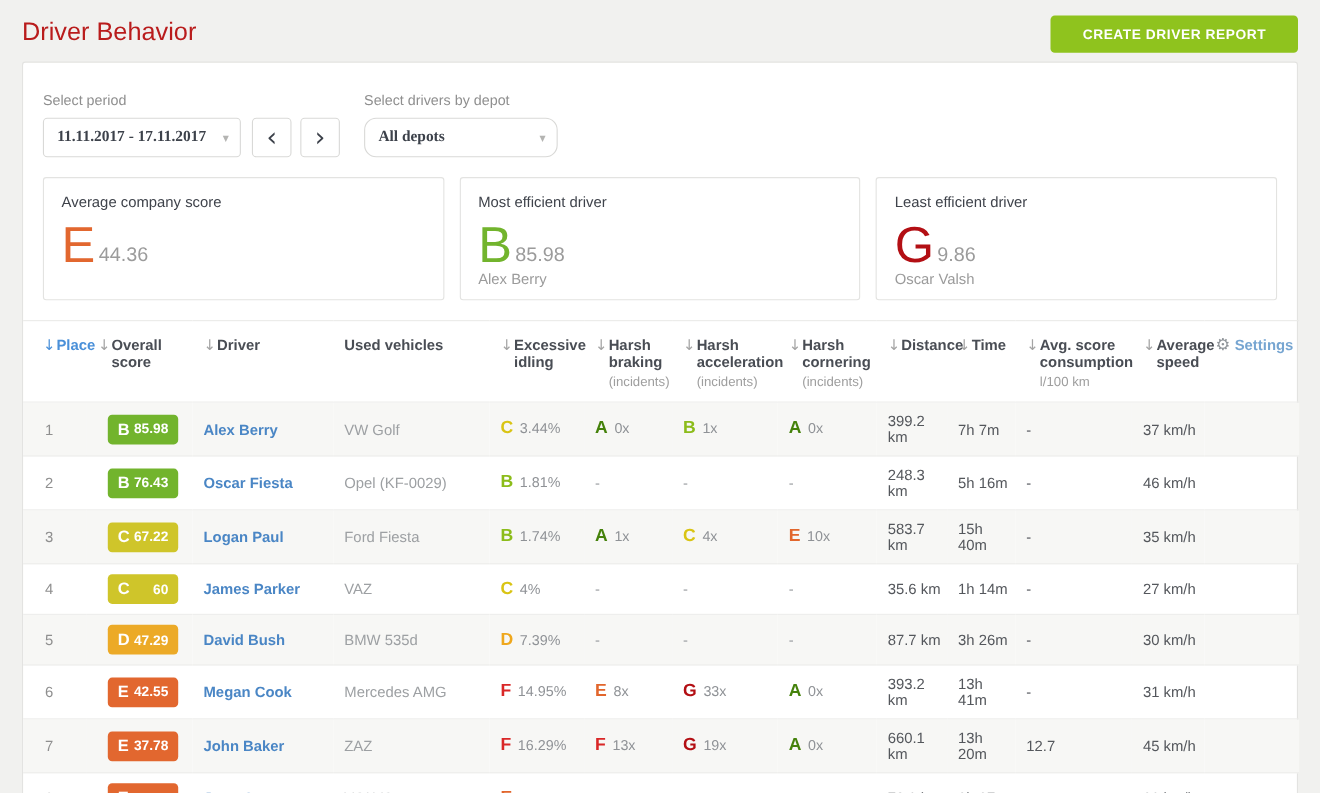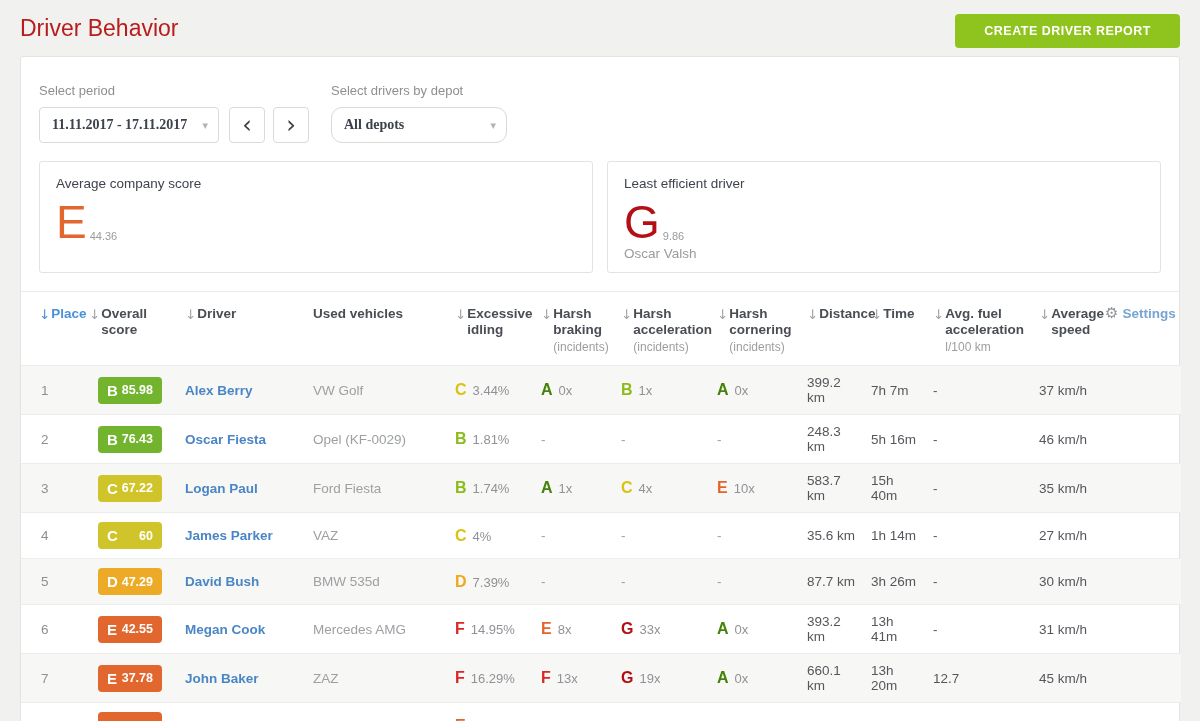--- a/index.html
+++ b/index.html
@@ -55,21 +55,21 @@
   .search-icon { position:absolute; right:9px; top:8px; }
   
   .cards { display:flex; gap:14px; padding:18px 18px 18px; }
   .card {
     flex:1; border:1px solid #e3e3e1; border-radius:3px;
     padding:14px 16px 12px; height:112px; position:relative;
   }
   .card-title { font-size:13.5px; color:#3f434b; font-weight:400; }
   .card-grade-row { display:flex; align-items:flex-end; margin-top:12px; }
   .card-grade { font-size:46px; line-height:.85; font-weight:400; }
-  .card-score { font-size:11px; color:#9b9b9b; margin-left:3px; }
+  .card-score { font-size:18px; color:#9b9b9b; margin-left:3px; }
   .card-driver { position:absolute; left:16px; bottom:11px; font-size:13.5px; color:#9b9b9b; }
   
   table { width:100%; border-collapse:collapse; table-layout:fixed; border-top:1px solid #eaeae8; }
   col.c-place{width:58px} col.c-score{width:96px} col.c-driver{width:128px}
   col.c-vehicles{width:142px} col.c-idling{width:86px} col.c-braking{width:80px}
   col.c-accel{width:96px} col.c-corner{width:90px} col.c-dist{width:64px}
   col.c-time{width:62px} col.c-fuel{width:106px} col.c-speed{width:66px} col.c-set{width:86px}
   thead th {
     text-align:left; vertical-align:top;
     padding:14px 2px 10px 10px; font-size:13.5px; font-weight:700; color:#494d54;
@@ -134,20 +134,28 @@
   <div class="cards">
     <div class="card">
       <div class="card-title">Average company score</div>
       <div class="card-grade-row">
         <span class="card-grade" style="color: rgb(226, 103, 47);">E</span>
         <span class="card-score">44.36</span>
       </div>
       <div class="card-driver"></div>
     </div>
     <div class="card">
+      <div class="card-title">Most efficient driver</div>
+      <div class="card-grade-row">
+        <span class="card-grade" style="color: rgb(114, 180, 45);">B</span>
+        <span class="card-score">85.98</span>
+      </div>
+      <div class="card-driver">Alex Berry</div>
+    </div>
+    <div class="card">
       <div class="card-title">Least efficient driver</div>
       <div class="card-grade-row">
         <span class="card-grade" style="color: rgb(179, 15, 20);">G</span>
         <span class="card-score">9.86</span>
       </div>
       <div class="card-driver">Oscar Valsh</div>
     </div>
   </div>
 
   <table>
@@ -223,21 +231,21 @@
           </th>
           <th>
             <div class="th-flex">
               <span class="arrow">↓</span>
               <div><span class="lbl">Time</span></div>
             </div>
           </th>
           <th>
             <div class="th-flex">
               <span class="arrow">↓</span>
-              <div><span class="lbl">Avg. fuel acceleration</span><span class="sub">l/100 km</span></div>
+              <div><span class="lbl">Avg. score consumption</span><span class="sub">l/100 km</span></div>
             </div>
           </th>
           <th>
             <div class="th-flex">
               <span class="arrow">↓</span>
               <div><span class="lbl">Average speed</span></div>
             </div>
           </th>
           <th class="settings-th">
             <div class="th-flex">

